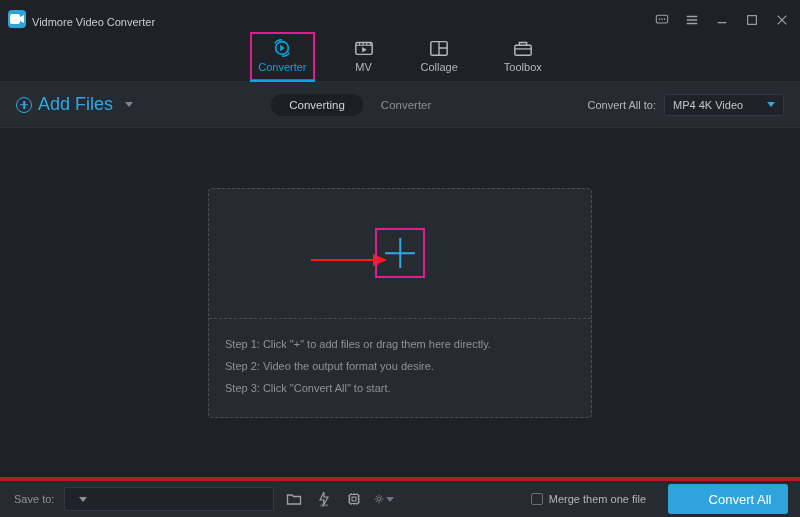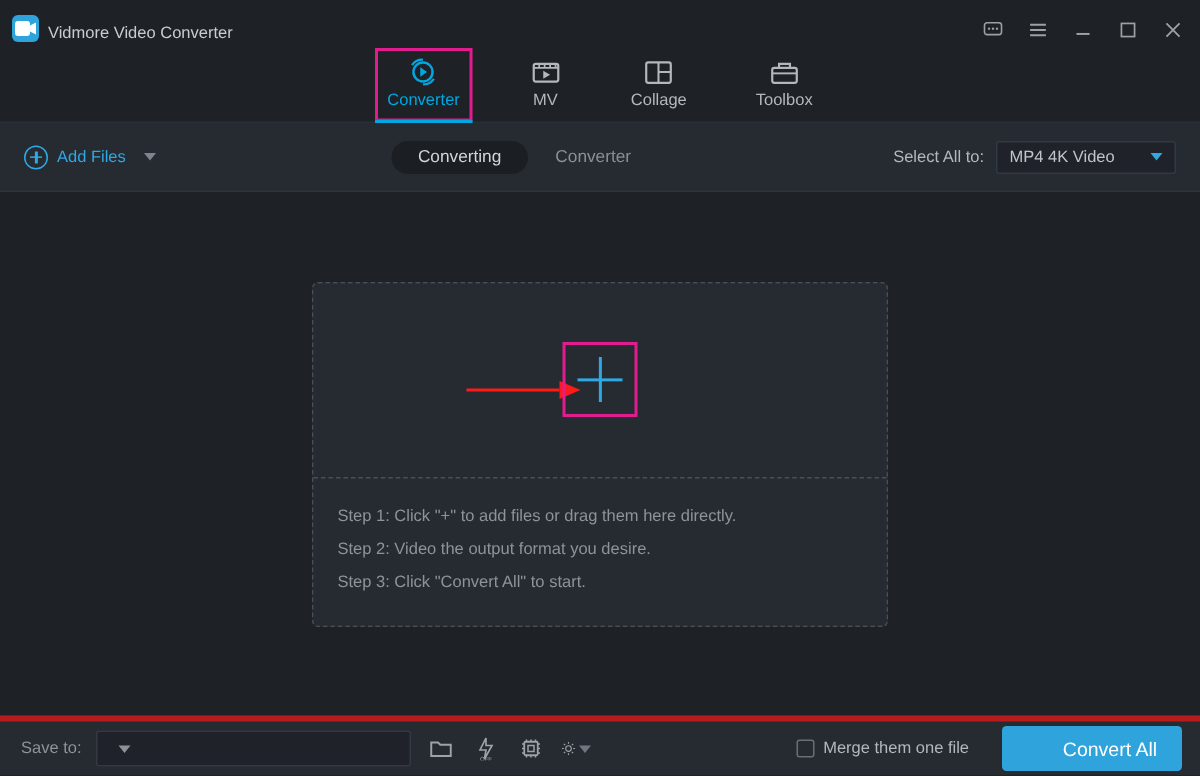--- a/index.html
+++ b/index.html
@@ -34,21 +34,21 @@
     content:""; position:absolute; left:-6px; right:-6px; bottom:-5px; height:2px; background:#00a7e0;
   }
   .tab .hilite { position:absolute; left:-6px; right:-6px; top:-2px; bottom:-4px; border:2px solid #e11c8e; pointer-events:none; }
   .tab svg { width:22px; height:20px; }
 
   
   .toolbar {
     height: 46px; background:#262b31; display:flex; align-items:center;
     padding: 0 16px; border-bottom:1px solid #2f343b;
   }
-  .add-files { display:flex; align-items:center; color:#2fa8e4; font-size:11px; cursor:pointer; gap:6px;}
+  .add-files { display:flex; align-items:center; color:#2fa8e4; font-size:18px; cursor:pointer; gap:6px;}
   .add-files .plus-circle { width:16px; height:16px; border:1.6px solid #2fa8e4; border-radius:50%; position:relative; }
   .add-files .plus-circle::before, .add-files .plus-circle::after {
     content:""; position:absolute; background:#2fa8e4;
   }
   .add-files .plus-circle::before { left:3px; right:3px; top:50%; height:1.5px; transform:translateY(-50%);}
   .add-files .plus-circle::after { top:3px; bottom:3px; left:50%; width:1.5px; transform:translateX(-50%);}
   .tri-down { width:0; height:0; border-left:4px solid transparent; border-right:4px solid transparent; border-top:5px solid #7e848b; margin-left:6px; }
 
   .toolbar .center { flex:1; display:flex; justify-content:center; }
   .segmented { display:flex; align-items:center; gap:0; font-size:11.5px; }
@@ -211,21 +211,21 @@
       <div class="seg-btn active">
         <span>Converting</span>
       </div>
       <div class="seg-btn">
         <span>Converter</span>
       </div>
     </div>
   </div>
 
   <div class="convert-to">
-    <span>Select All to:</span>
+    <span>Convert All to:</span>
     <div class="dropdown-box">
       <span>MP4 4K Video</span>
       <span class="tri-down"></span>
     </div>
   </div>
 </div>
 
 <div class="workspace">
   <div class="drop-card">
     <div class="drop-upper">

